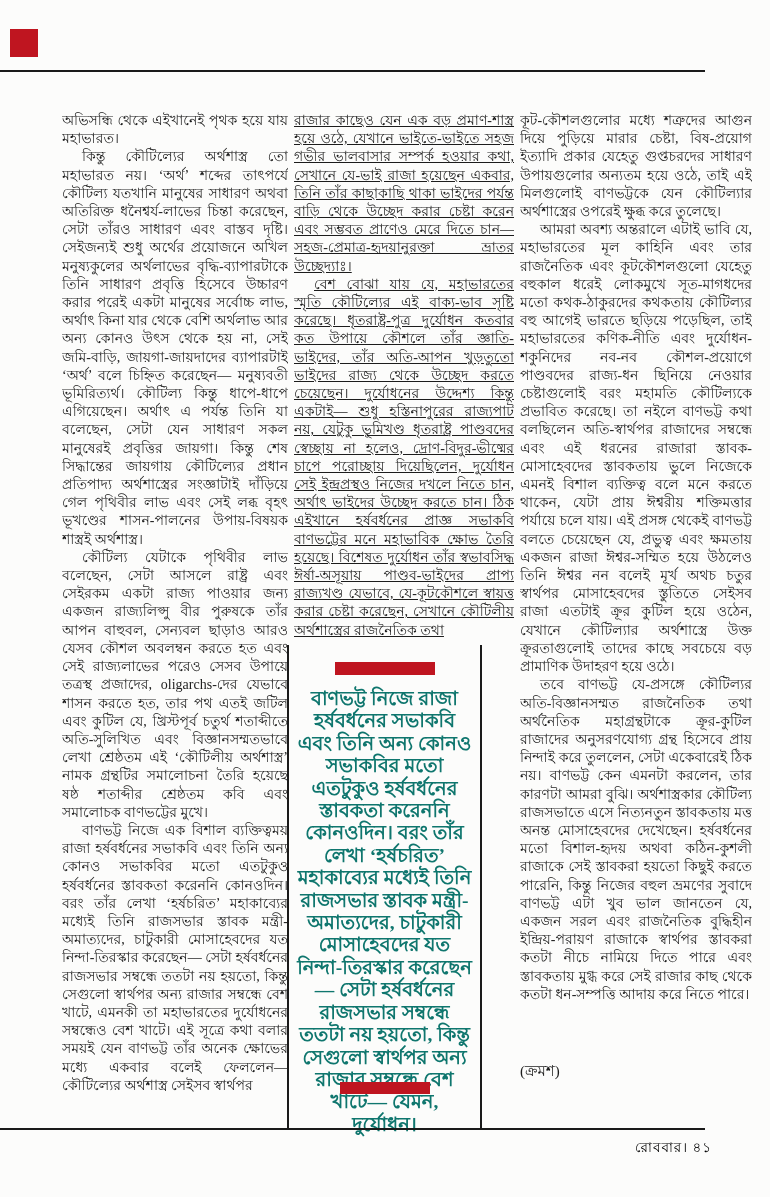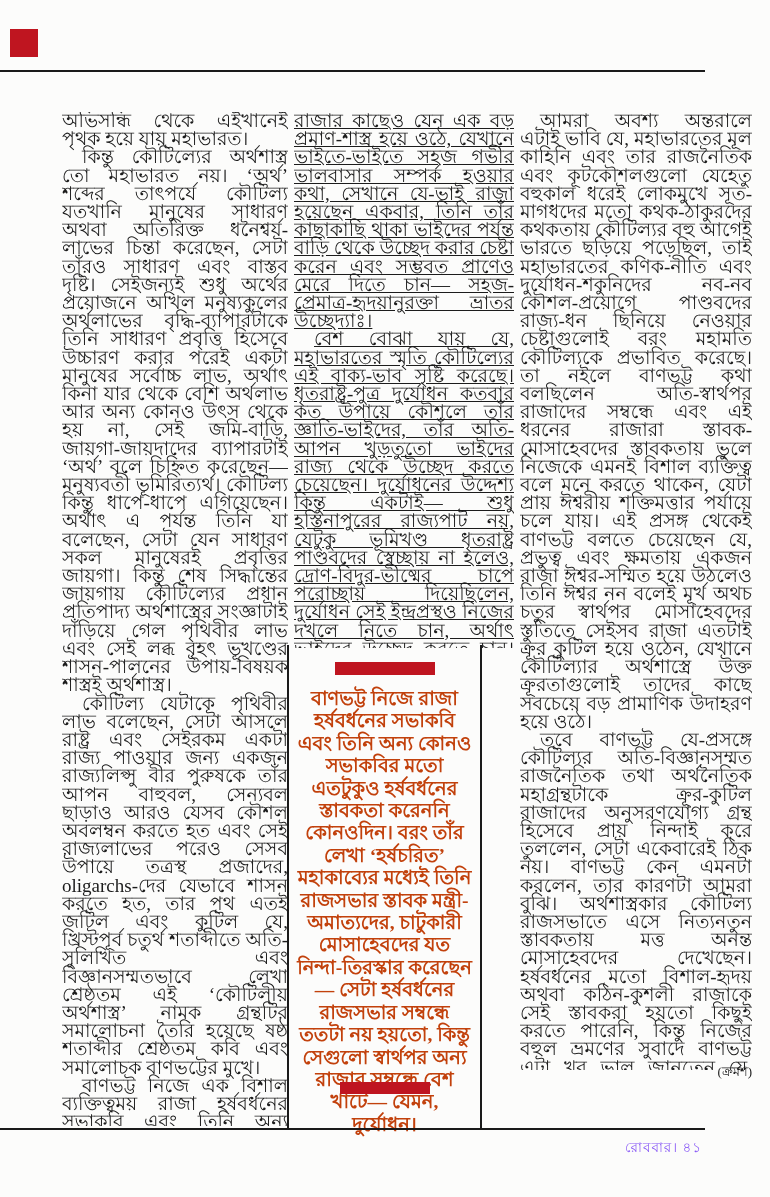--- a/index.html
+++ b/index.html
@@ -25,21 +25,21 @@
     height: 2px;
     background: #1a1a1a;
   }
   .rule.top { top: 70px; width: 705px; }
   .rule.bottom { top: 1128px; width: 705px; }
 
   .col {
     position: absolute;
     top: 112px;
     text-align: justify;
-    font-size: 19px;
+    font-size: 14px;
     line-height: 18.2px;
     overflow: hidden;
     letter-spacing: 0;
   }
   .col p { text-indent: 0; }
   .col p.ind { text-indent: 20px; }
   .col1 { left: 62px;  width: 226px; height: 1014px; }
   .col2 { left: 294px; width: 220px; height: 536px; text-decoration: underline; }
   .col3 { left: 520px; width: 232px; height: 958px; }
 
@@ -60,37 +60,37 @@
     position: absolute;
     left: 50%; bottom: 34px;
     transform: translateX(-50%);
     width: 90px; height: 12px;
   }
   .pq-text {
     margin: 13px 8px 0 8px;
     font-size: 19.5px;
     line-height: 22.4px;
     font-weight: bold;
-    color: #c2410c;
+    color: #0f766e;
   }
 
   .credits {
     position: absolute;
     left: 520px; top: 1062px;
     width: 232px;
-    text-align: right;
-    font-size: 13px;
+    text-align: left;
+    font-size: 15px;
     line-height: 19px;
   }
   .folio {
     position: absolute;
     top: 1137px;
-    right: 68px;
+    right: 58px;
     font-size: 13.5px;
-    color: #8b5cf6;
+    color: #000000;
     letter-spacing: 1px;
   }
 </style>
 </head>
 <body>
 
 <div class="page" style="background: rgb(252, 252, 251);">
 
   <div class="corner-square" style="background: rgb(191, 21, 32);"></div>
 
@@ -102,20 +102,21 @@
     <p class="ind">কৌটিল্য যেটাকে পৃথিবীর লাভ বলেছেন, সেটা আসলে রাষ্ট্র এবং সেইরকম একটা রাজ্য পাওয়ার জন্য একজন রাজ্যলিপ্সু বীর পুরুষকে তাঁর আপন বাহুবল, সেন্যবল ছাড়াও আরও যেসব কৌশল অবলম্বন করতে হত এবং সেই রাজ্যলাভের পরেও সেসব উপায়ে তত্রস্থ প্রজাদের, oligarchs-দের যেভাবে শাসন করতে হত, তার পথ এতই জটিল এবং কুটিল যে, খ্রিস্টপূর্ব চতুর্থ শতাব্দীতে অতি-সুলিখিত এবং বিজ্ঞানসম্মতভাবে লেখা শ্রেষ্ঠতম এই ‘কৌটিলীয় অর্থশাস্ত্র’ নামক গ্রন্থটির সমালোচনা তৈরি হয়েছে ষষ্ঠ শতাব্দীর শ্রেষ্ঠতম কবি এবং সমালোচক বাণভট্টের মুখে।</p>
     <p class="ind">বাণভট্ট নিজে এক বিশাল ব্যক্তিত্বময় রাজা হর্ষবর্ধনের সভাকবি এবং তিনি অন্য কোনও সভাকবির মতো এতটুকুও হর্ষবর্ধনের স্তাবকতা করেননি কোনওদিন। বরং তাঁর লেখা ‘হর্ষচরিত’ মহাকাব্যের মধ্যেই তিনি রাজসভার স্তাবক মন্ত্রী-অমাত্যদের, চাটুকারী মোসাহেবদের যত নিন্দা-তিরস্কার করেছেন— সেটা হর্ষবর্ধনের রাজসভার সম্বন্ধে ততটা নয় হয়তো, কিন্তু সেগুলো স্বার্থপর অন্য রাজার সম্বন্ধে বেশ খাটে, এমনকী তা মহাভারতের দুর্যোধনের সম্বন্ধেও বেশ খাটে। এই সূত্রে কথা বলার সময়ই যেন বাণভট্ট তাঁর অনেক ক্ষোভের মধ্যে একবার বলেই ফেললেন— কৌটিল্যের অর্থশাস্ত্র সেইসব স্বার্থপর</p>
   </div>
 
   <div class="col col2">
     <p>রাজার কাছেও যেন এক বড় প্রমাণ-শাস্ত্র হয়ে ওঠে, যেখানে ভাইতে-ভাইতে সহজ গভীর ভালবাসার সম্পর্ক হওয়ার কথা, সেখানে যে-ভাই রাজা হয়েছেন একবার, তিনি তাঁর কাছাকাছি থাকা ভাইদের পর্যন্ত বাড়ি থেকে উচ্ছেদ করার চেষ্টা করেন এবং সম্ভবত প্রাণেও মেরে দিতে চান— সহজ-প্রেমাত্র-হৃদয়ানুরক্তা ভ্রাতর উচ্ছেদ্যাঃ।</p>
     <p class="ind">বেশ বোঝা যায় যে, মহাভারতের স্মৃতি কৌটিল্যের এই বাক্য-ভাব সৃষ্টি করেছে। ধৃতরাষ্ট্র-পুত্র দুর্যোধন কতবার কত উপায়ে কৌশলে তাঁর জ্ঞাতি-ভাইদের, তাঁর অতি-আপন খুড়তুতো ভাইদের রাজ্য থেকে উচ্ছেদ করতে চেয়েছেন। দুর্যোধনের উদ্দেশ্য কিন্তু একটাই— শুধু হস্তিনাপুরের রাজ্যপাট নয়, যেটুকু ভূমিখণ্ড ধৃতরাষ্ট্র পাণ্ডবদের স্বেচ্ছায় না হলেও, দ্রোণ-বিদুর-ভীষ্মের চাপে পরোচ্ছায় দিয়েছিলেন, দুর্যোধন সেই ইন্দ্রপ্রস্থও নিজের দখলে নিতে চান, অর্থাৎ ভাইদের উচ্ছেদ করতে চান। ঠিক এইখানে হর্ষবর্ধনের প্রাজ্ঞ সভাকবি বাণভট্টের মনে মহাভাবিক ক্ষোভ তৈরি হয়েছে। বিশেষত দুর্যোধন তাঁর স্বভাবসিদ্ধ ঈর্ষা-অসূয়ায় পাণ্ডব-ভাইদের প্রাপ্য রাজ্যখণ্ড যেভাবে, যে-কূটকৌশলে স্বায়ত্ত করার চেষ্টা করেছেন, সেখানে কৌটিলীয় অর্থশাস্ত্রের রাজনৈতিক তথা</p>
   </div>
 
   <div class="col col3">
+    <p>কূট-কৌশলগুলোর মধ্যে শত্রুদের আগুন দিয়ে পুড়িয়ে মারার চেষ্টা, বিষ-প্রয়োগ ইত্যাদি প্রকার যেহেতু গুপ্তচরদের সাধারণ উপায়গুলোর অন্যতম হয়ে ওঠে, তাই এই মিলগুলোই বাণভট্টকে যেন কৌটিল্যার অর্থশাস্ত্রের ওপরেই ক্ষুব্ধ করে তুলেছে।</p>
     <p class="ind">আমরা অবশ্য অন্তরালে এটাই ভাবি যে, মহাভারতের মূল কাহিনি এবং তার রাজনৈতিক এবং কূটকৌশলগুলো যেহেতু বহুকাল ধরেই লোকমুখে সূত-মাগধদের মতো কথক-ঠাকুরদের কথকতায় কৌটিল্যর বহু আগেই ভারতে ছড়িয়ে পড়েছিল, তাই মহাভারতের কণিক-নীতি এবং দুর্যোধন-শকুনিদের নব-নব কৌশল-প্রয়োগে পাণ্ডবদের রাজ্য-ধন ছিনিয়ে নেওয়ার চেষ্টাগুলোই বরং মহামতি কৌটিল্যকে প্রভাবিত করেছে। তা নইলে বাণভট্ট কথা বলছিলেন অতি-স্বার্থপর রাজাদের সম্বন্ধে এবং এই ধরনের রাজারা স্তাবক-মোসাহেবদের স্তাবকতায় ভুলে নিজেকে এমনই বিশাল ব্যক্তিত্ব বলে মনে করতে থাকেন, যেটা প্রায় ঈশ্বরীয় শক্তিমত্তার পর্যায়ে চলে যায়। এই প্রসঙ্গ থেকেই বাণভট্ট বলতে চেয়েছেন যে, প্রভুত্ব এবং ক্ষমতায় একজন রাজা ঈশ্বর-সম্মিত হয়ে উঠলেও তিনি ঈশ্বর নন বলেই মূর্খ অথচ চতুর স্বার্থপর মোসাহেবদের স্তুতিতে সেইসব রাজা এতটাই ক্রূর কুটিল হয়ে ওঠেন, যেখানে কৌটিল্যার অর্থশাস্ত্রে উক্ত ক্রূরতাগুলোই তাদের কাছে সবচেয়ে বড় প্রামাণিক উদাহরণ হয়ে ওঠে।</p>
     <p class="ind">তবে বাণভট্ট যে-প্রসঙ্গে কৌটিল্যর অতি-বিজ্ঞানসম্মত রাজনৈতিক তথা অর্থনৈতিক মহাগ্রন্থটাকে ক্রূর-কুটিল রাজাদের অনুসরণযোগ্য গ্রন্থ হিসেবে প্রায় নিন্দাই করে তুললেন, সেটা একেবারেই ঠিক নয়। বাণভট্ট কেন এমনটা করলেন, তার কারণটা আমরা বুঝি। অর্থশাস্ত্রকার কৌটিল্য রাজসভাতে এসে নিত্যনতুন স্তাবকতায় মত্ত অনন্ত মোসাহেবদের দেখেছেন। হর্ষবর্ধনের মতো বিশাল-হৃদয় অথবা কঠিন-কুশলী রাজাকে সেই স্তাবকরা হয়তো কিছুই করতে পারেনি, কিন্তু নিজের বহুল ভ্রমণের সুবাদে বাণভট্ট এটা খুব ভাল জানতেন যে, একজন সরল এবং রাজনৈতিক বুদ্ধিহীন ইন্দ্রিয়-পরায়ণ রাজাকে স্বার্থপর স্তাবকরা কতটা নীচে নামিয়ে দিতে পারে এবং স্তাবকতায় মুগ্ধ করে সেই রাজার কাছ থেকে কতটা ধন-সম্পত্তি আদায় করে নিতে পারে।</p>
   </div>
 
   <div class="pullquote">
     <div class="pq-bar top" style="background: rgb(191, 21, 32);"></div>
     <div class="pq-text">বাণভট্ট নিজে রাজা হর্ষবর্ধনের সভাকবি এবং তিনি অন্য কোনও সভাকবির মতো এতটুকুও হর্ষবর্ধনের স্তাবকতা করেননি কোনওদিন। বরং তাঁর লেখা ‘হর্ষচরিত’ মহাকাব্যের মধ্যেই তিনি রাজসভার স্তাবক মন্ত্রী-অমাত্যদের, চাটুকারী মোসাহেবদের যত নিন্দা-তিরস্কার করেছেন— সেটা হর্ষবর্ধনের রাজসভার সম্বন্ধে ততটা নয় হয়তো, কিন্তু সেগুলো স্বার্থপর অন্য রাজার সম্বন্ধে বেশ খাটে— যেমন, দুর্যোধন।</div>
     <div class="pq-bar bottom" style="background: rgb(191, 21, 32);"></div>
   </div>
 

